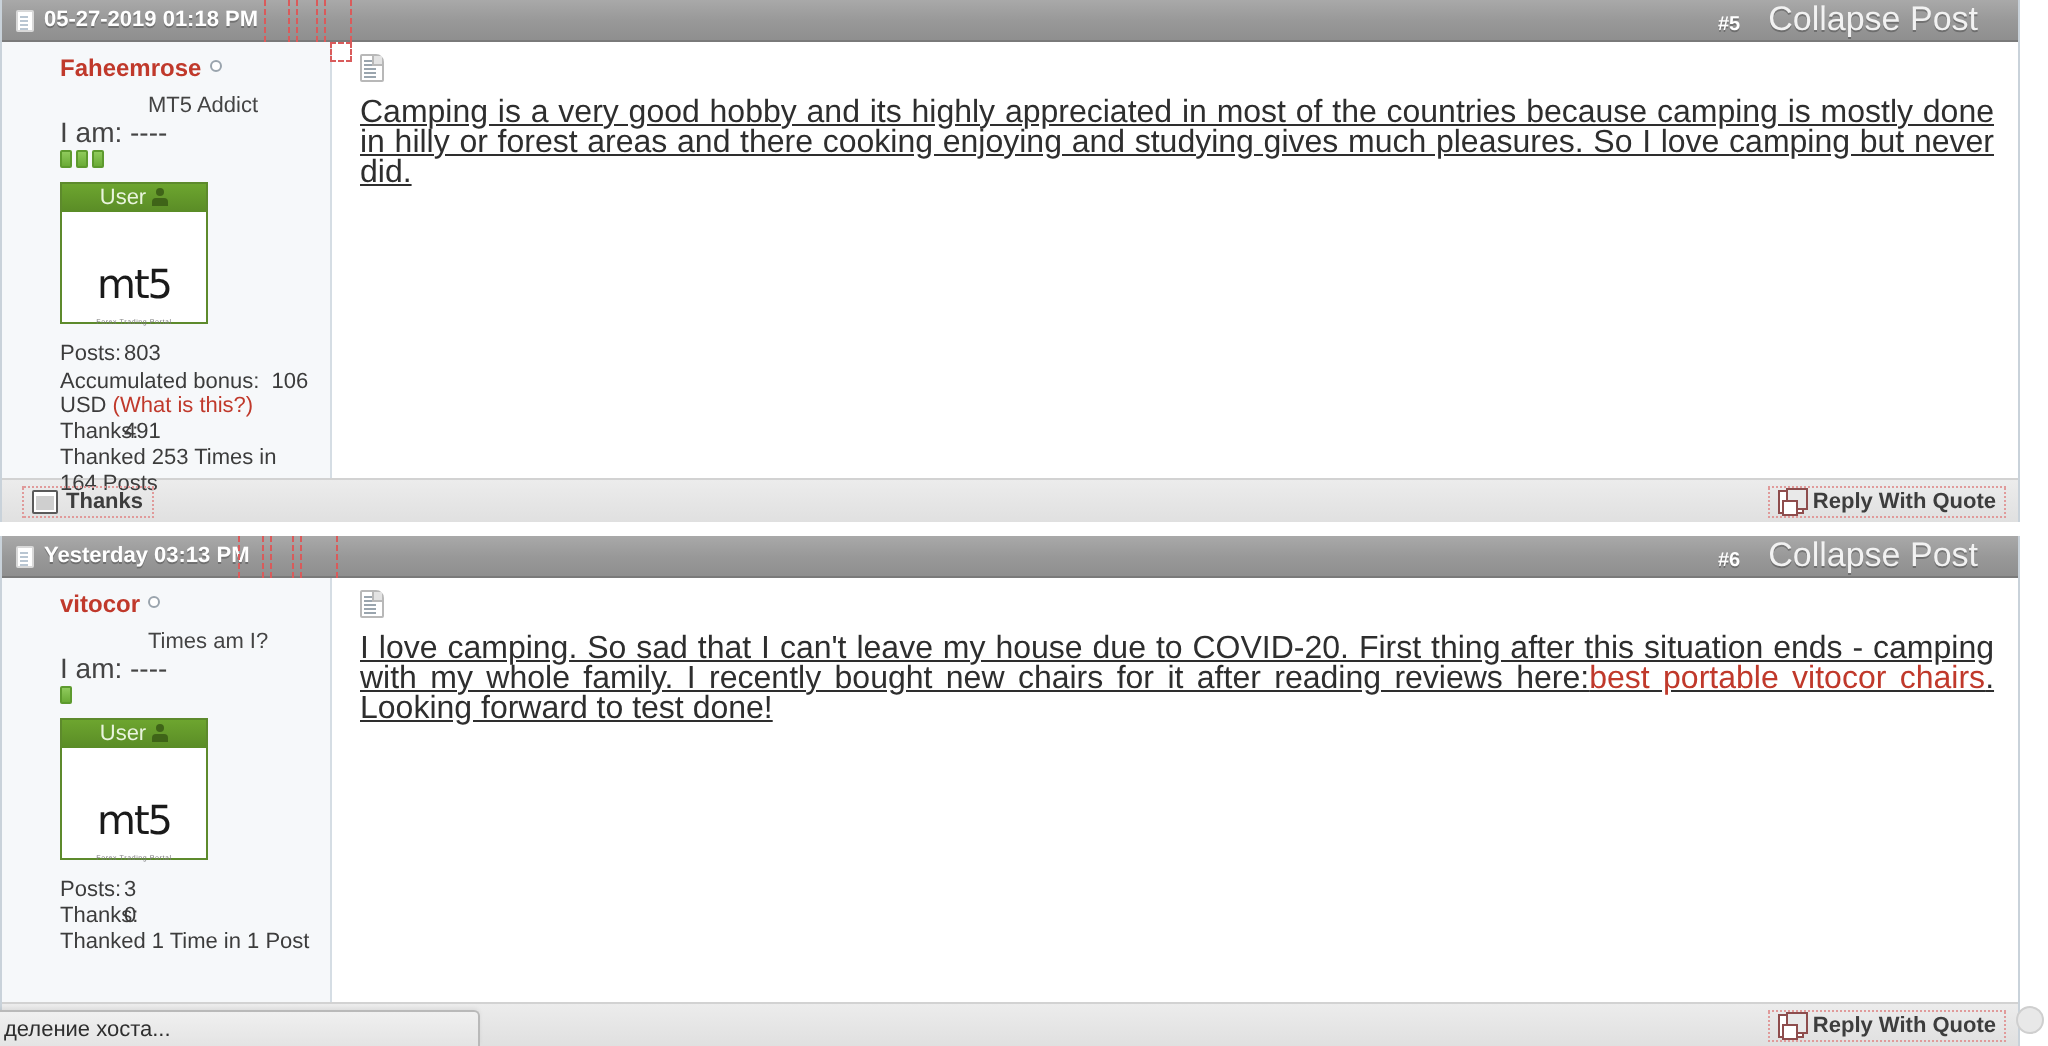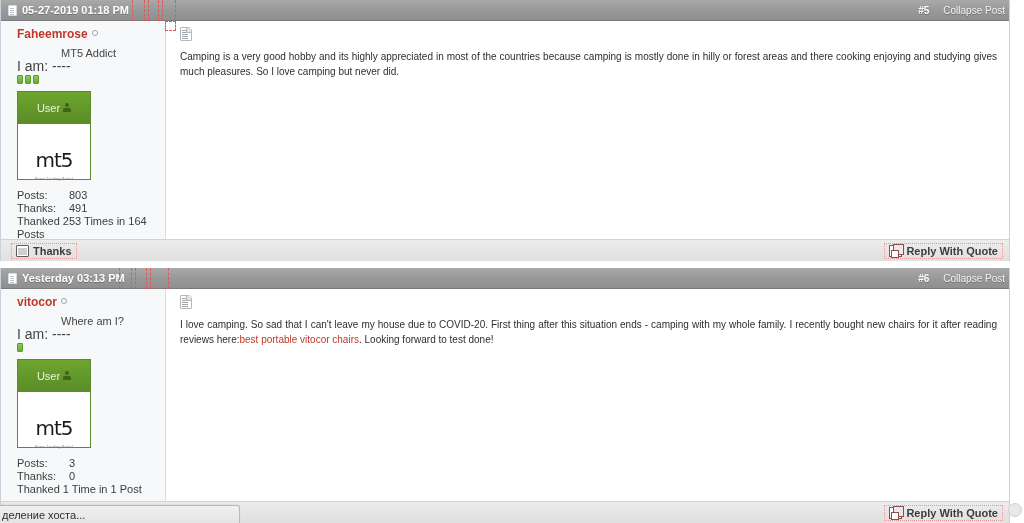--- a/index.html
+++ b/index.html
@@ -32,21 +32,21 @@
   
   .post-header {
     position: relative;
     height: 21px;
     background: linear-gradient(to bottom, #a9a9a9 0%, #999999 50%, #8f8f8f 100%);
     border-bottom: 1px solid #7a7a7a;
     color: #ffffff;
     display: flex;
     align-items: center;
     justify-content: space-between;
-    padding: 0 4px 0 7px;
+    padding: 0 20px 0 7px;
   }
   .post-header-left {
     display: flex;
     align-items: center;
     gap: 5px;
     font-size: 11px;
     font-weight: bold;
     text-shadow: 0 1px 0 rgba(0,0,0,0.25);
     white-space: nowrap;
   }
@@ -58,21 +58,21 @@
     white-space: nowrap;
   }
   .post-number {
     font-weight: bold;
     font-size: 10px;
     color: #ffffff;
     text-shadow: 0 1px 0 rgba(0,0,0,0.25);
   }
   .collapse-post {
     color: #f2f2f2;
-    font-size: 10px;
+    font-size: 17px;
     text-shadow: 0 1px 0 rgba(0,0,0,0.25);
     cursor: pointer;
   }
 
   
   .doc-icon {
     display: inline-block;
     width: 9px; height: 11px;
     background: #ffffff;
     border: 1px solid #d9d9d9;
@@ -103,21 +103,21 @@
     border: 1px dashed #d95b5b;
     pointer-events: none;
   }
 
   
   .post-body { display: flex; align-items: stretch; }
 
   .userinfo {
     width: 165px;
     flex: none;
-    padding: 6px 8px 8px 16px;
+    padding: 6px 8px 8px 29px;
     background: #f6f8fa;
     border-right: 1px solid #d5dde4;
   }
   .username {
     color: #c0392b;
     font-weight: bold;
     font-size: 12px;
     display: inline-block;
     cursor: pointer;
   }
@@ -146,21 +146,21 @@
     border-radius: 1px;
   }
 
   .avatar-wrap { margin-top: 7px; }
   .avatar {
     width: 74px;
     border: 1px solid #5d8a2c;
     background: #ffffff;
   }
   .avatar-top {
-    height: 32px;
+    height: 14px;
     background: linear-gradient(to bottom, #6da52f 0%, #5a8c26 100%);
     color: #e9f4dd;
     font-size: 11px;
     display: flex;
     align-items: center;
     justify-content: center;
     gap: 3px;
     font-weight: normal;
   }
   .person-glyph {
@@ -203,21 +203,21 @@
   }
   .mt5-sub {
     font-size: 3.5px;
     color: #7c7c7c;
     letter-spacing: 0.3px;
     margin-top: 2px;
   }
 
   .stats { margin-top: 9px; font-size: 11px; color: #3c3c3c; line-height: 12.5px; }
   .stat-row { display: flex; }
-  .stat-label { width: 52px; flex: none; }
+  .stat-label { width: 32px; flex: none; }
   .stat-val { }
   .bonus-line { margin-top: 1px; }
   .red-link { color: #c0392b; cursor: pointer; }
   .thanked-line { margin-top: 1px; }
 
   
   .message {
     flex: 1;
     padding: 6px 10px 8px 14px;
     background: #ffffff;
@@ -242,25 +242,26 @@
   .msg-icon::after {
     content: "";
     position: absolute;
     right: 0; top: 0;
     width: 4px; height: 4px;
     background: #e3e3e3;
     border-left: 1px solid #b8b8b8;
     border-bottom: 1px solid #b8b8b8;
   }
   .msg-text {
-    font-size: 10px;
+    font-size: 16px;
     line-height: 15px;
     color: #2e2e2e;
     text-align: justify;
     padding-right: 2px;
+    text-decoration: underline;
   }
   .msg-link { color: #c0392b; text-decoration: none; cursor: pointer; }
 
   
   .post-footer {
     height: 22px;
     background: linear-gradient(to bottom, #ececec 0%, #e0e0e0 100%);
     border-top: 1px solid #d2d2d2;
     display: flex;
     align-items: center;
@@ -404,20 +405,25 @@
               <div class="mt5-logo">mt5</div>
               <div class="mt5-sub">Forex Trading Portal</div>
             </div>
           </div>
         </div>
 
         <div class="stats">
           <div class="stat-row">
             <span class="stat-label">Posts:</span>
             <span class="stat-val">803</span>
+          </div>
+          <div class="bonus-line">
+            <span>Accumulated bonus:</span>&nbsp;
+            <span>106 USD</span>
+            <span class="red-link">(What is this?)</span>
           </div>
           <div class="stat-row">
             <span class="stat-label">Thanks:</span>
             <span class="stat-val">491</span>
           </div>
           <div class="thanked-line">Thanked 253 Times in 164 Posts</div>
         </div>
       </div>
 
       <div class="message">
@@ -455,21 +461,21 @@
       <span class="hl-v" style="left:145px;"></span>
       <span class="hl-v" style="left:149px;"></span>
       <span class="hl-v" style="left:167px;"></span>
     </div>
 
     <div class="post-body" style="height:212px;">
       <div class="userinfo">
         <div>
           <span class="username">vitocor</span><span class="status-dot"></span>
         </div>
-        <div class="usertitle">Where am I?</div>
+        <div class="usertitle">Times am I?</div>
         <div class="iam">I am: ----</div>
         <div class="repbars">
           <span class="repbar"></span>
         </div>
 
         <div class="avatar-wrap">
           <div class="avatar">
             <div class="avatar-top">
               <span>User</span>
               <span class="person-glyph"></span>

